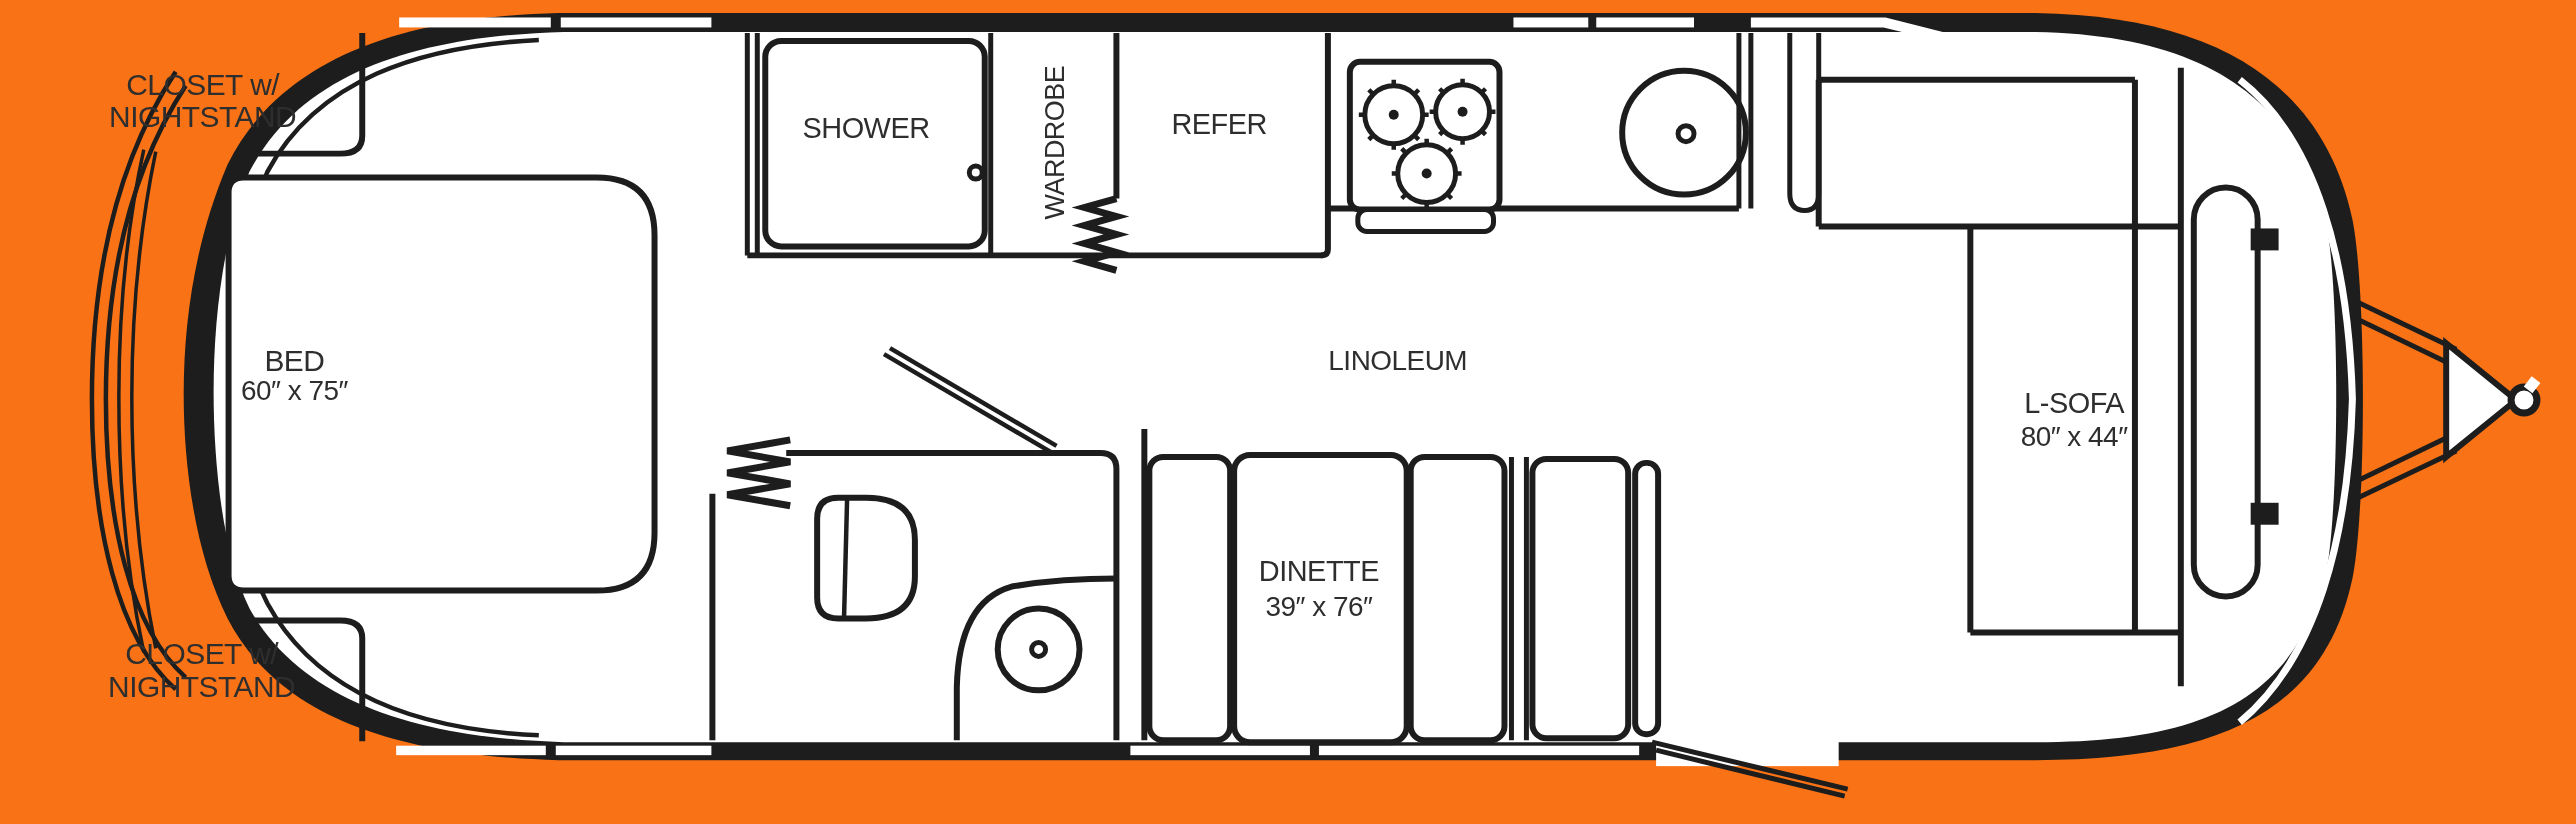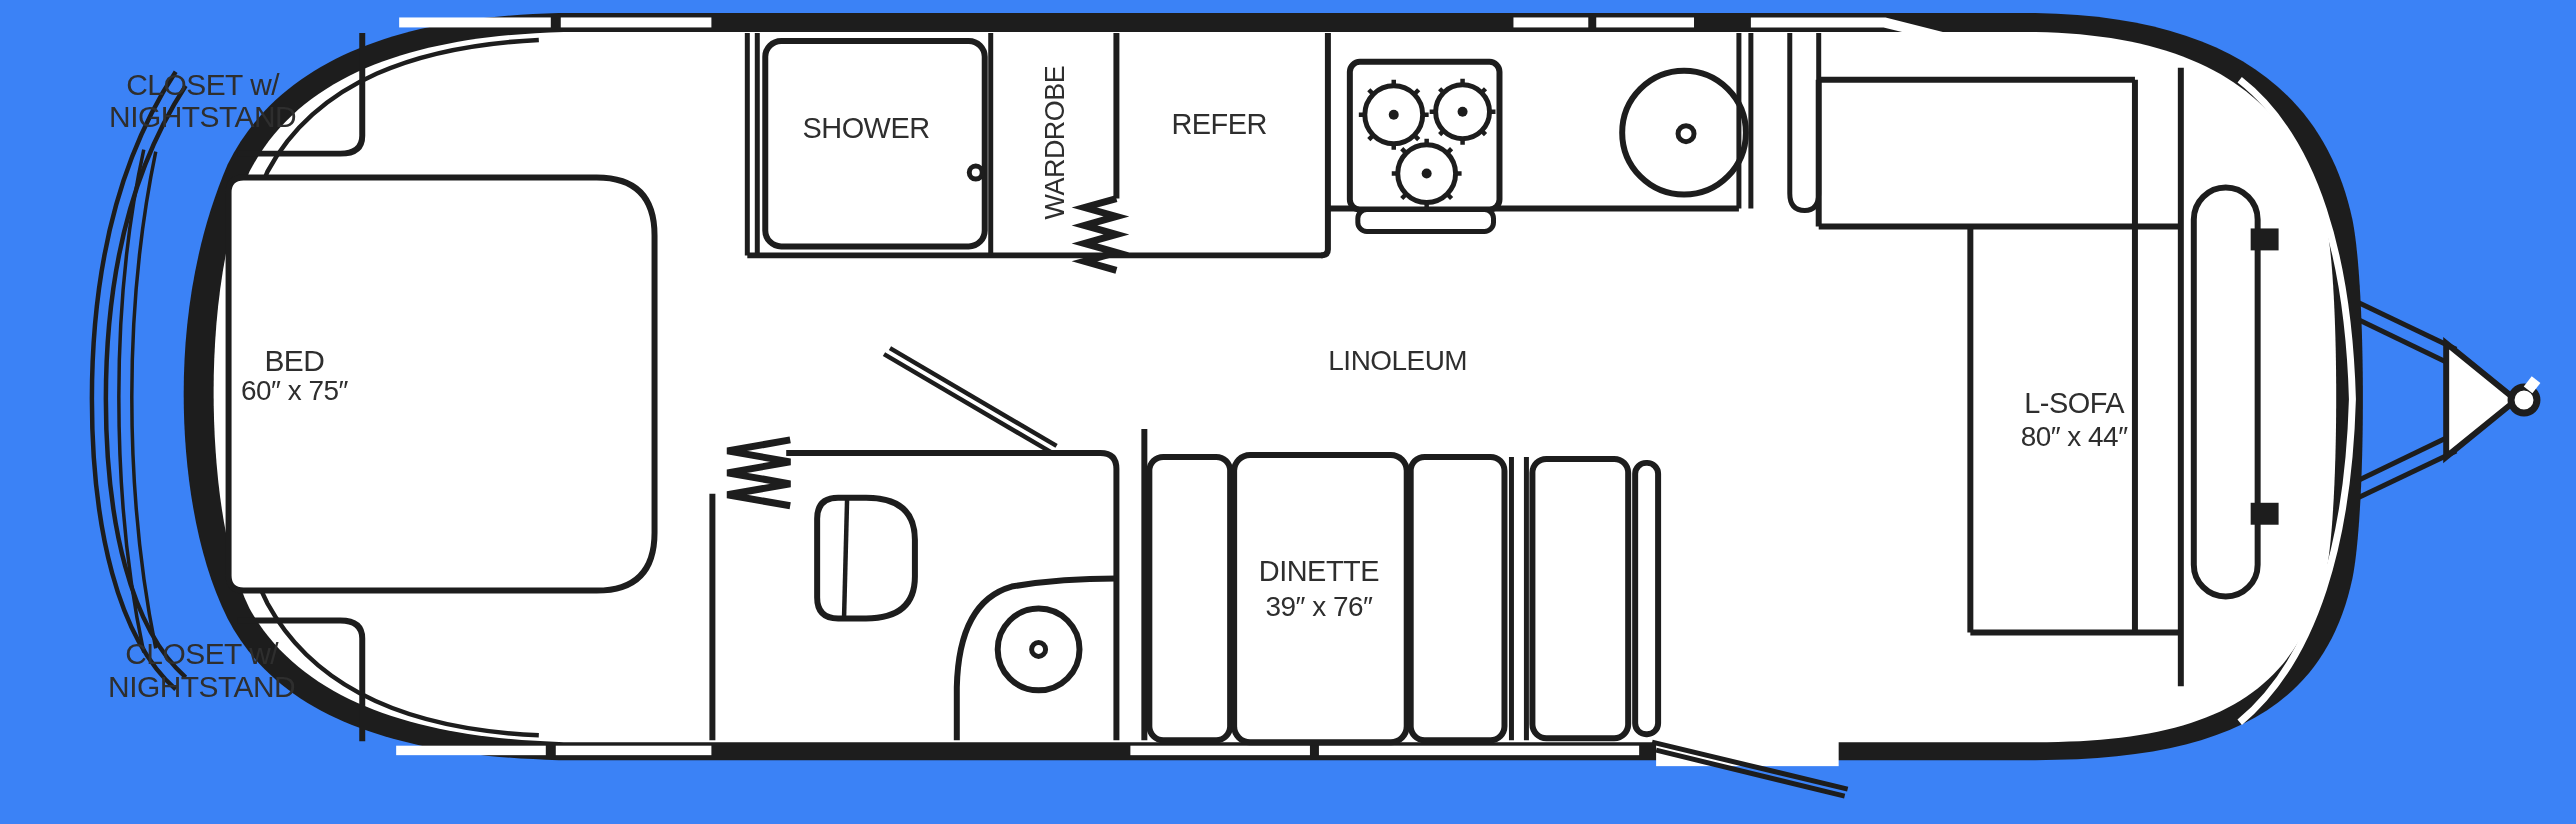--- a/index.html
+++ b/index.html
@@ -1,16 +1,16 @@
 <!DOCTYPE html>
 <html><head>
 <meta charset="utf-8">
 <style>
   html,body{margin:0;padding:0;background:#ffffff;}
-  .stage{position:relative;width:2576px;height:824px;background:#3b82f6;overflow:hidden;}
+  .stage{position:relative;width:2576px;height:824px;background:#f97316;overflow:hidden;}
   svg{display:block;}
   .ln{fill:none;stroke:#1d1d1d;}
   .w3{stroke-width:3.5;}
   .w4{stroke-width:4.5;}
   .w5{stroke-width:5;}
   .w6{stroke-width:6;}
   .w7{stroke-width:7;}
   .fw{fill:#ffffff;stroke:#1d1d1d;}
   .solid{fill:#1d1d1d;stroke:none;}
   .lbl{font-family:"Liberation Sans","DejaVu Sans",sans-serif;fill:#2e2e2e;letter-spacing:-0.5px;}

